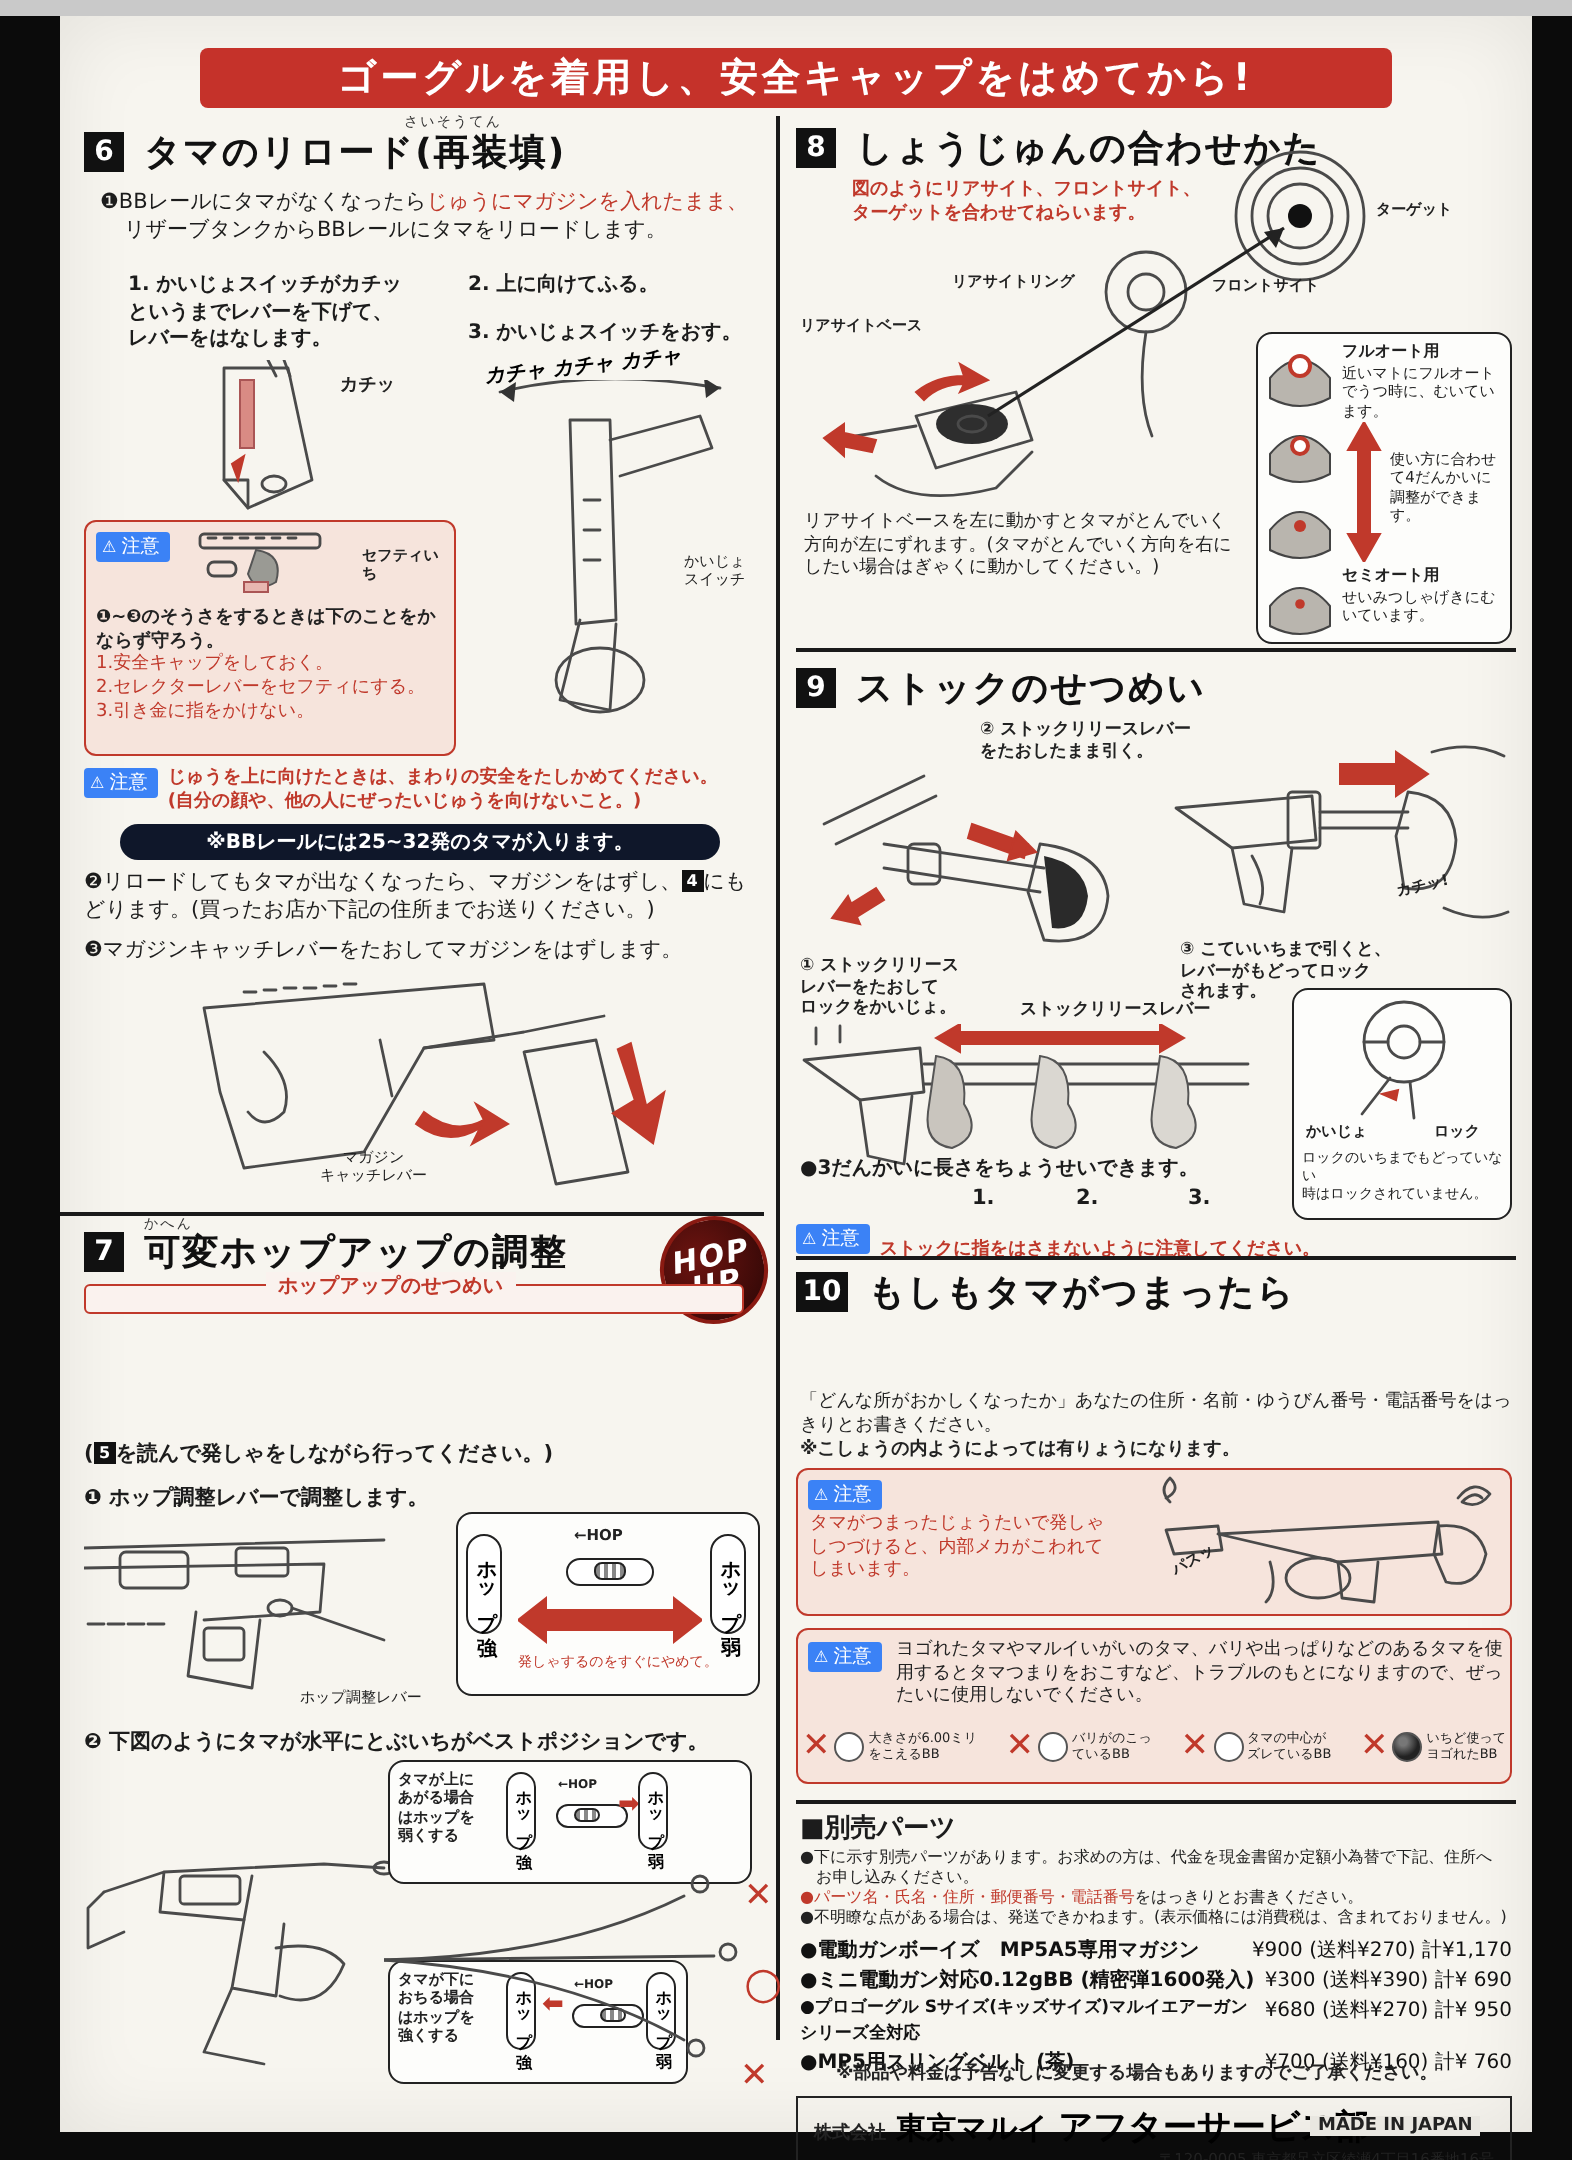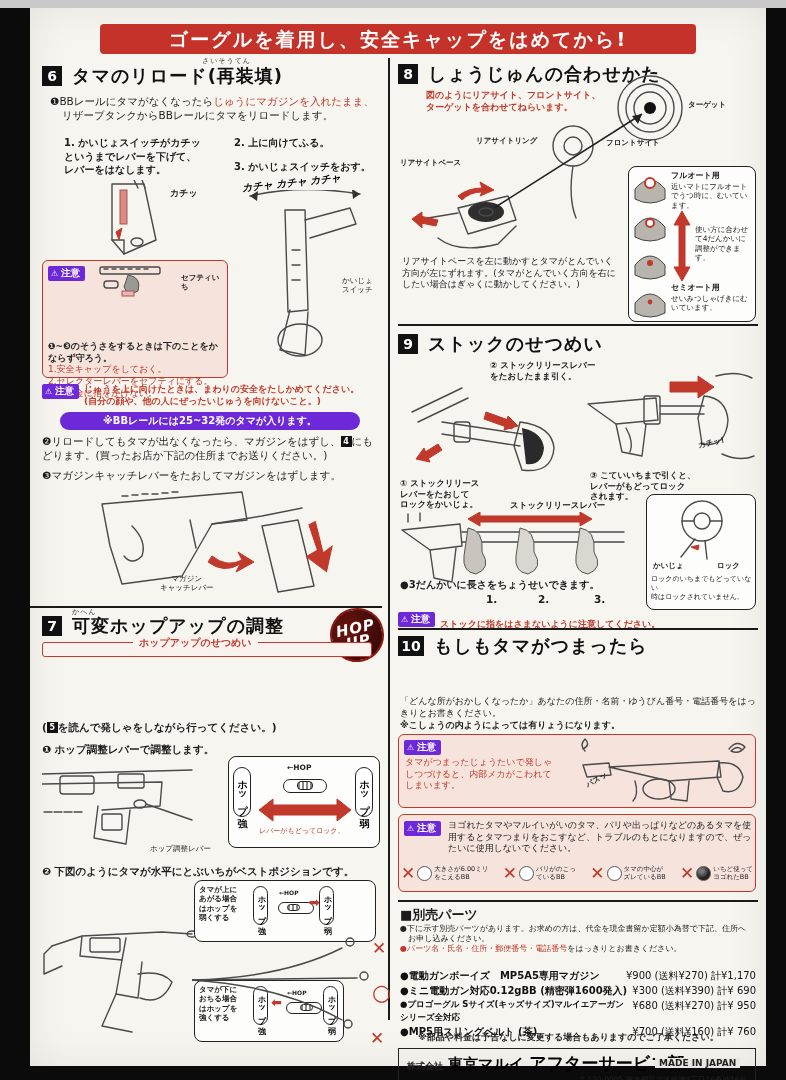--- a/index.html
+++ b/index.html
@@ -16,26 +16,26 @@
           width:20px;height:20px;line-height:20px;font-size:14px;vertical-align:middle}
   .secnum.wide{width:26px}
   .sectitle{font-weight:bold;font-size:18px;color:#111;vertical-align:middle;letter-spacing:1px;margin-left:5px}
   .ruby{font-size:7px;color:#333;letter-spacing:1px}
   .body{font-size:10.5px;line-height:1.35;color:#1c1c1c}
   .small{font-size:9px;line-height:1.3;color:#222}
   .tiny{font-size:7.5px;line-height:1.25;color:#222}
   .red{color:#c0392b}
   .b{font-weight:bold}
   .pl{white-space:pre-line}
-  .badge{display:inline-block;background:#6d28d9;color:#fff;font-size:9.5px;font-weight:bold;
+  .badge{display:inline-block;background:#3b82f6;color:#fff;font-size:9.5px;font-weight:normal;
          padding:1px 5px 1px 3px;border-radius:2px;vertical-align:top}
   .badge:before{content:"⚠ ";font-size:8px}
   .pinkbox{background:#f6e4dc;border:1.5px solid #c0392b;border-radius:6px}
   .whitebox{background:#fdfdfb;border:1.5px solid #222;border-radius:8px}
-  .pill{background:#6d28d9;color:#fff;font-size:10px;font-weight:bold;text-align:center;
+  .pill{background:#0f172a;color:#fff;font-size:10px;font-weight:bold;text-align:center;
         border-radius:11px;padding:2px 4px}
   .sqref{display:inline-block;background:#111;color:#fff;font-size:8px;font-weight:bold;
          width:11px;height:11px;line-height:11px;text-align:center;vertical-align:1px}
   .hopbadge{width:54px;height:54px;border-radius:50%;background:radial-gradient(circle at 35% 35%,#6d1410,#2a0605);
             border:2px solid #8a1a12;color:#fff;font-weight:bold;font-size:15px;line-height:.95;
             display:flex;align-items:center;justify-content:center;text-align:center;transform:rotate(-12deg);
             font-style:italic;letter-spacing:1px}
   .hdiv{background:#1a1a1a;height:2px}
   .callout{border:1.5px solid #222;border-radius:8px;background:#fdfdfb}
   .hoplabelv{writing-mode:vertical-rl;border:1.5px solid #222;border-radius:9px;background:#fff;
@@ -109,21 +109,21 @@
     <div class="abs pinkbox" style="left:0;top:252px;width:186px;height:118px;padding:5px">
       <span class="badge">注意</span>
       <svg class="abs" style="left:55px;top:4px" width="80" height="32" viewBox="0 0 80 32">
         <rect class="sk" x="2" y="2" width="60" height="7" rx="2"></rect>
         <path class="sk" d="M6 4 h4 M14 4 h4 M22 4 h4 M30 4 h4 M38 4 h4 M46 4 h4"></path>
         <path d="M30 10 Q44 12 40 26 Q30 32 26 22 Z" fill="#9a9a94" stroke="#555"></path>
         <rect class="sk" x="6" y="16" width="14" height="7" rx="3"></rect>
         <rect x="24" y="26" width="12" height="5" fill="#e8b7b0" stroke="#a55"></rect>
       </svg>
       <div class="abs tiny b" style="left:138px;top:12px">セフティいち</div>
-      <div class="small b" style="margin-top:56px">❶~❸のそうさをするときは下のことをかならず守ろう。</div>
+      <div class="small b" style="margin-top:19px">❶~❸のそうさをするときは下のことをかならず守ろう。</div>
       <div class="small red">1.安全キャップをしておく。</div>
       <div class="small red">2.セレクターレバーをセフティにする。</div>
       <div class="small red">3.引き金に指をかけない。</div>
     </div>
 
     <div class="abs" style="left:0;top:376px;width:340px">
       <span class="badge">注意</span>
       <span class="small red pl b" style="display:inline-block;width:280px;vertical-align:top">じゅうを上に向けたときは、まわりの安全をたしかめてください。
 (自分の顔や、他の人にぜったいじゅうを向けないこと。)</span>
     </div>
@@ -179,21 +179,21 @@
     <div class="abs callout" style="left:186px;top:748px;width:152px;height:92px;padding:4px">
       <div class="abs hoplabelv" style="left:4px;top:10px">ホップ強</div>
       <div class="abs hoplabelv" style="left:126px;top:10px">ホップ弱</div>
       <div class="abs tiny b" style="left:58px;top:6px">←HOP</div>
       <div class="abs slider" style="left:50px;top:18px">
           <div class="knob" style="left:13px"></div>
         </div>
       <svg class="abs" style="left:30px;top:40px" width="92" height="26" viewBox="0 0 92 26">
         <path class="skr" d="M14 8 L78 8 L78 2 L92 13 L78 24 L78 18 L14 18 L14 24 L0 13 L14 2 Z"></path>
       </svg>
-      <div class="abs tiny red" style="left:30px;top:70px;font-size:7px">レバーがもどってロック。</div>
+      <div class="abs tiny red" style="left:30px;top:70px;font-size:7px">発しゃするのをすぐにやめて。</div>
     </div>
 
     <p class="abs body b" style="left:0;top:856px;width:340px">❷ 下図のようにタマが水平にとぶいちがベストポジションです。</p>
 
     <svg class="abs" style="left:0;top:878px" width="160" height="150" viewBox="0 0 160 150">
       <path class="sk" d="M10 60 L40 50 L120 46 L150 48 M40 50 L38 70 L80 74 L84 52"></path>
       <rect class="sk" x="48" y="52" width="30" height="14" rx="2"></rect>
       <path class="sk" d="M80 74 L74 108 L96 112 L100 76"></path>
       <path class="sk" d="M10 60 L2 68 L2 88 L20 80"></path>
       <path class="sk" d="M96 88 Q120 84 130 96 Q120 120 98 112"></path>
@@ -436,20 +436,21 @@
 ヨゴれたBB</span>
           </div>
       </div>
     </div>
 
     <div class="abs hdiv" style="left:0;top:892px;width:360px;height:1.5px"></div>
     <div class="abs body b" style="left:2px;top:898px;font-size:13px">■別売パーツ</div>
     <div class="abs tiny pl" style="left:2px;top:916px;width:356px;font-size:8px">●下に示す別売パーツがあります。お求めの方は、代金を現金書留か定額小為替で下記、住所へ
 　お申し込みください。</div>
     <div class="abs tiny" style="left:2px;top:936px;width:356px;font-size:8px"><span class="red">●パーツ名・氏名・住所・郵便番号・電話番号</span><span>をはっきりとお書きください。</span></div>
+    <div class="abs tiny" style="left:2px;top:946px;width:356px;font-size:8px">●不明瞭な点がある場合は、発送できかねます。(表示価格には消費税は、含まれておりません。)</div>
 
     <div class="abs" style="left:2px;top:960px;width:356px">
       <div class="pricerow">
           <span class="nm b">●電動ガンボーイズ　MP5A5専用マガジン</span>
           <span class="pr">¥900 (送料¥270) 計¥1,170</span>
         </div>
       <div class="pricerow">
           <span class="nm b">●ミニ電動ガン対応0.12gBB (精密弾1600発入)</span>
           <span class="pr">¥300 (送料¥390) 計¥ 690</span>
         </div>

